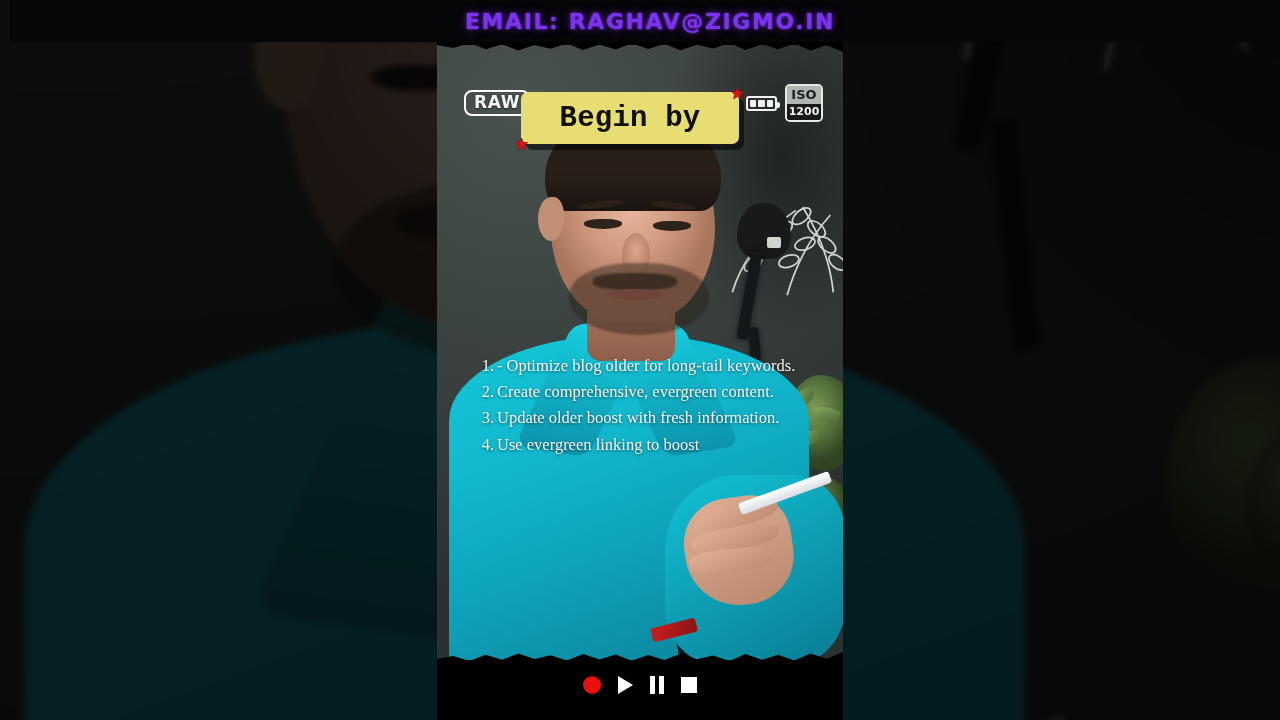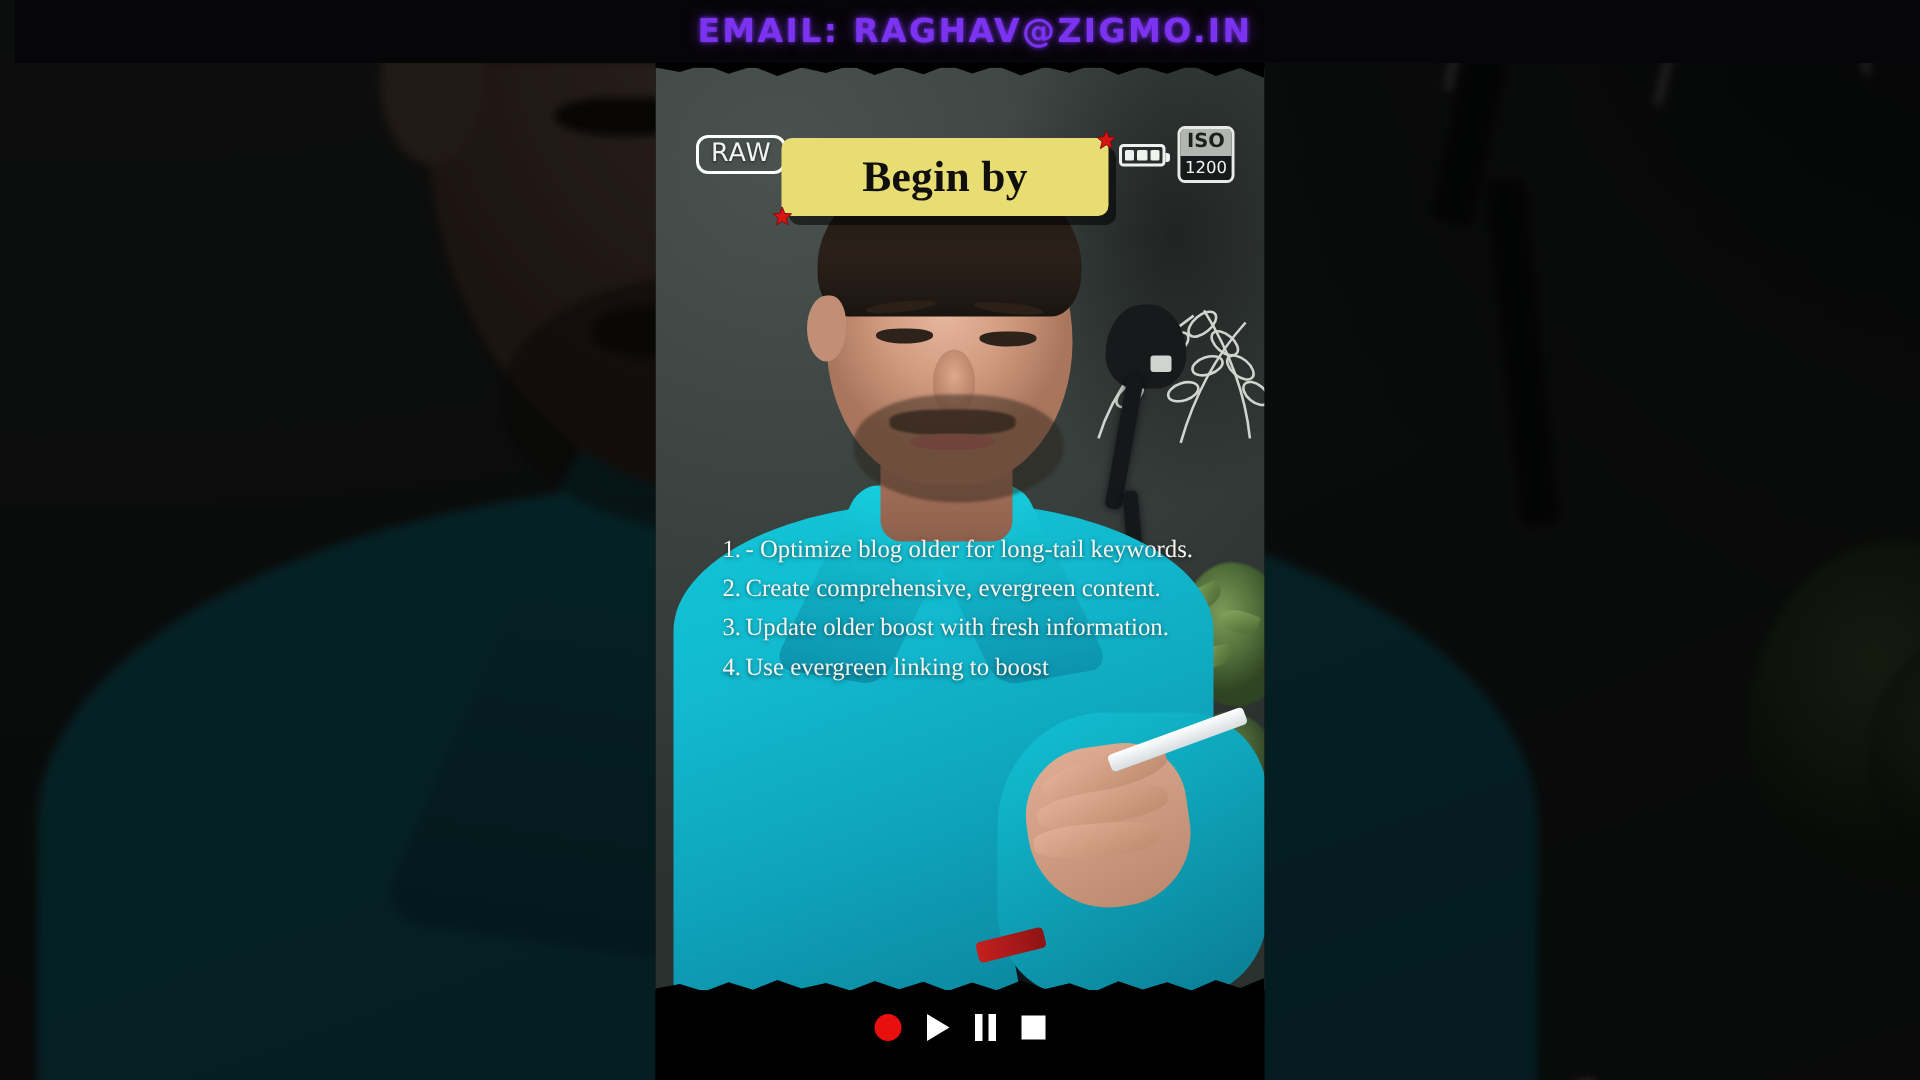--- a/index.html
+++ b/index.html
@@ -115,50 +115,50 @@
     color:#7b33f0;
     text-shadow:0 0 10px rgba(123,51,240,.55), 0 0 3px rgba(123,51,240,.9);
     font-family:"DejaVu Sans", sans-serif;
   }
 
   
   .hud { position:absolute; z-index:20; color:#f2f4f2; }
   #hud-row { left:0; top:88px; width:406px; height:30px; display:flex; align-items:center; }
   .raw-badge {
     margin-left:27px; border:2.5px solid #fff; border-radius:8px;
-    padding:2px 8px 3px; font-size:17px; font-weight:400; letter-spacing:.6px;
+    padding:2px 8px 3px; font-size:17px; font-weight:700; letter-spacing:.6px;
     line-height:1; font-family:"DejaVu Sans", sans-serif;
     text-shadow:0 1px 2px rgba(0,0,0,.6);
   }
   .hud-num {
     margin-left:13px; font-size:13.5px; font-weight:600; letter-spacing:.3px;
     font-family:"DejaVu Sans", sans-serif; text-shadow:0 1px 2px rgba(0,0,0,.7);
   }
   .hud-right { margin-left:auto; margin-right:20px; display:flex; align-items:center; gap:8px; }
   .battery { position:relative; width:31px; height:15px; border:2px solid #f0f2f0; border-radius:3px;
              display:flex; align-items:center; gap:2px; padding:2px 2px; }
   .battery:after { content:""; position:absolute; right:-5px; top:4px; width:3px; height:6px;
                    background:#f0f2f0; border-radius:0 2px 2px 0; }
   .batt-cell { flex:1; height:100%; background:#f0f2f0; border-radius:1px; }
   .iso-badge {
     border:2px solid #e8eae8; border-radius:5px; overflow:hidden; width:38px;
     font-family:"DejaVu Sans", sans-serif; text-align:center; line-height:1;
   }
   .iso-top { background:rgba(215,220,214,.78); color:#1c1f1d; font-size:13px; font-weight:600; padding:2px 0 3px; }
-  .iso-bot { background:#17191a; color:#f2f4f2; font-size:11px; font-weight:400; padding:2px 0 3px; }
+  .iso-bot { background:#17191a; color:#f2f4f2; font-size:11px; font-weight:700; padding:2px 0 3px; }
 
   
   #sticky {
     position:absolute; z-index:22; left:84px; top:92px; width:218px; height:52px;
     background:#e8dd72; border-radius:7px;
     box-shadow:5px 6px 0 rgba(0,0,0,.55);
     display:flex; align-items:center; justify-content:center;
   }
   #sticky-text {
-    font-family:Liberation Serif, serif; font-weight:700; font-size:29px; color:#100f0c;
+    font-family:Liberation Mono, monospace; font-weight:700; font-size:29px; color:#100f0c;
     letter-spacing:.2px;
   }
   .pin { position:absolute; width:13px; height:13px; z-index:23; }
   .pin.tr { right:-5px; top:-5px; }
   .pin.bl { left:-6px; bottom:-7px; }
 
   
   #list-overlay {
     position:absolute; z-index:21; left:39px; top:353px; width:340px;
     color:#f6f4ef;

